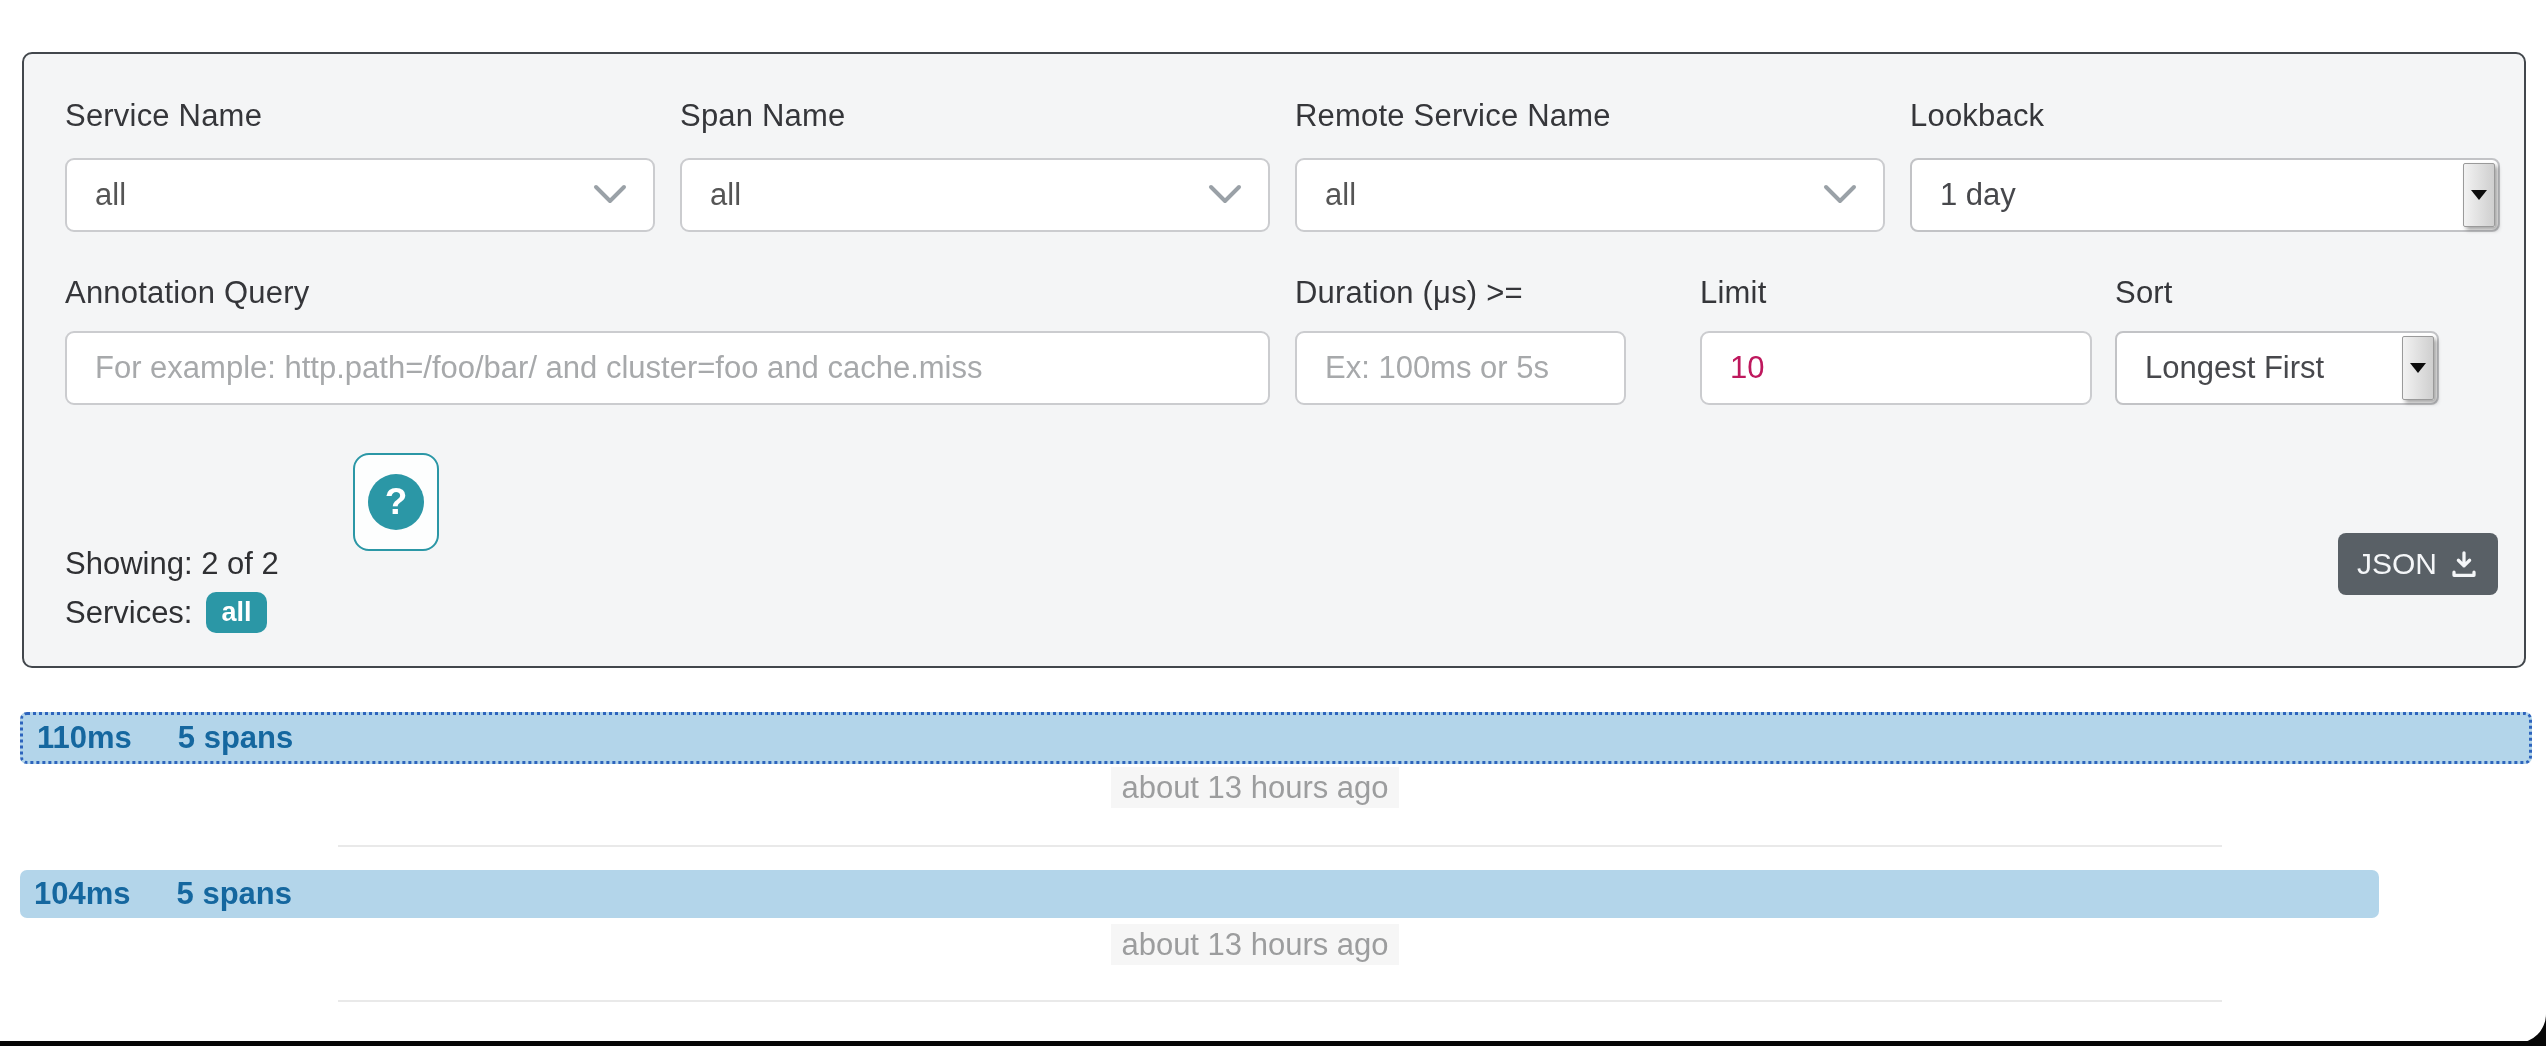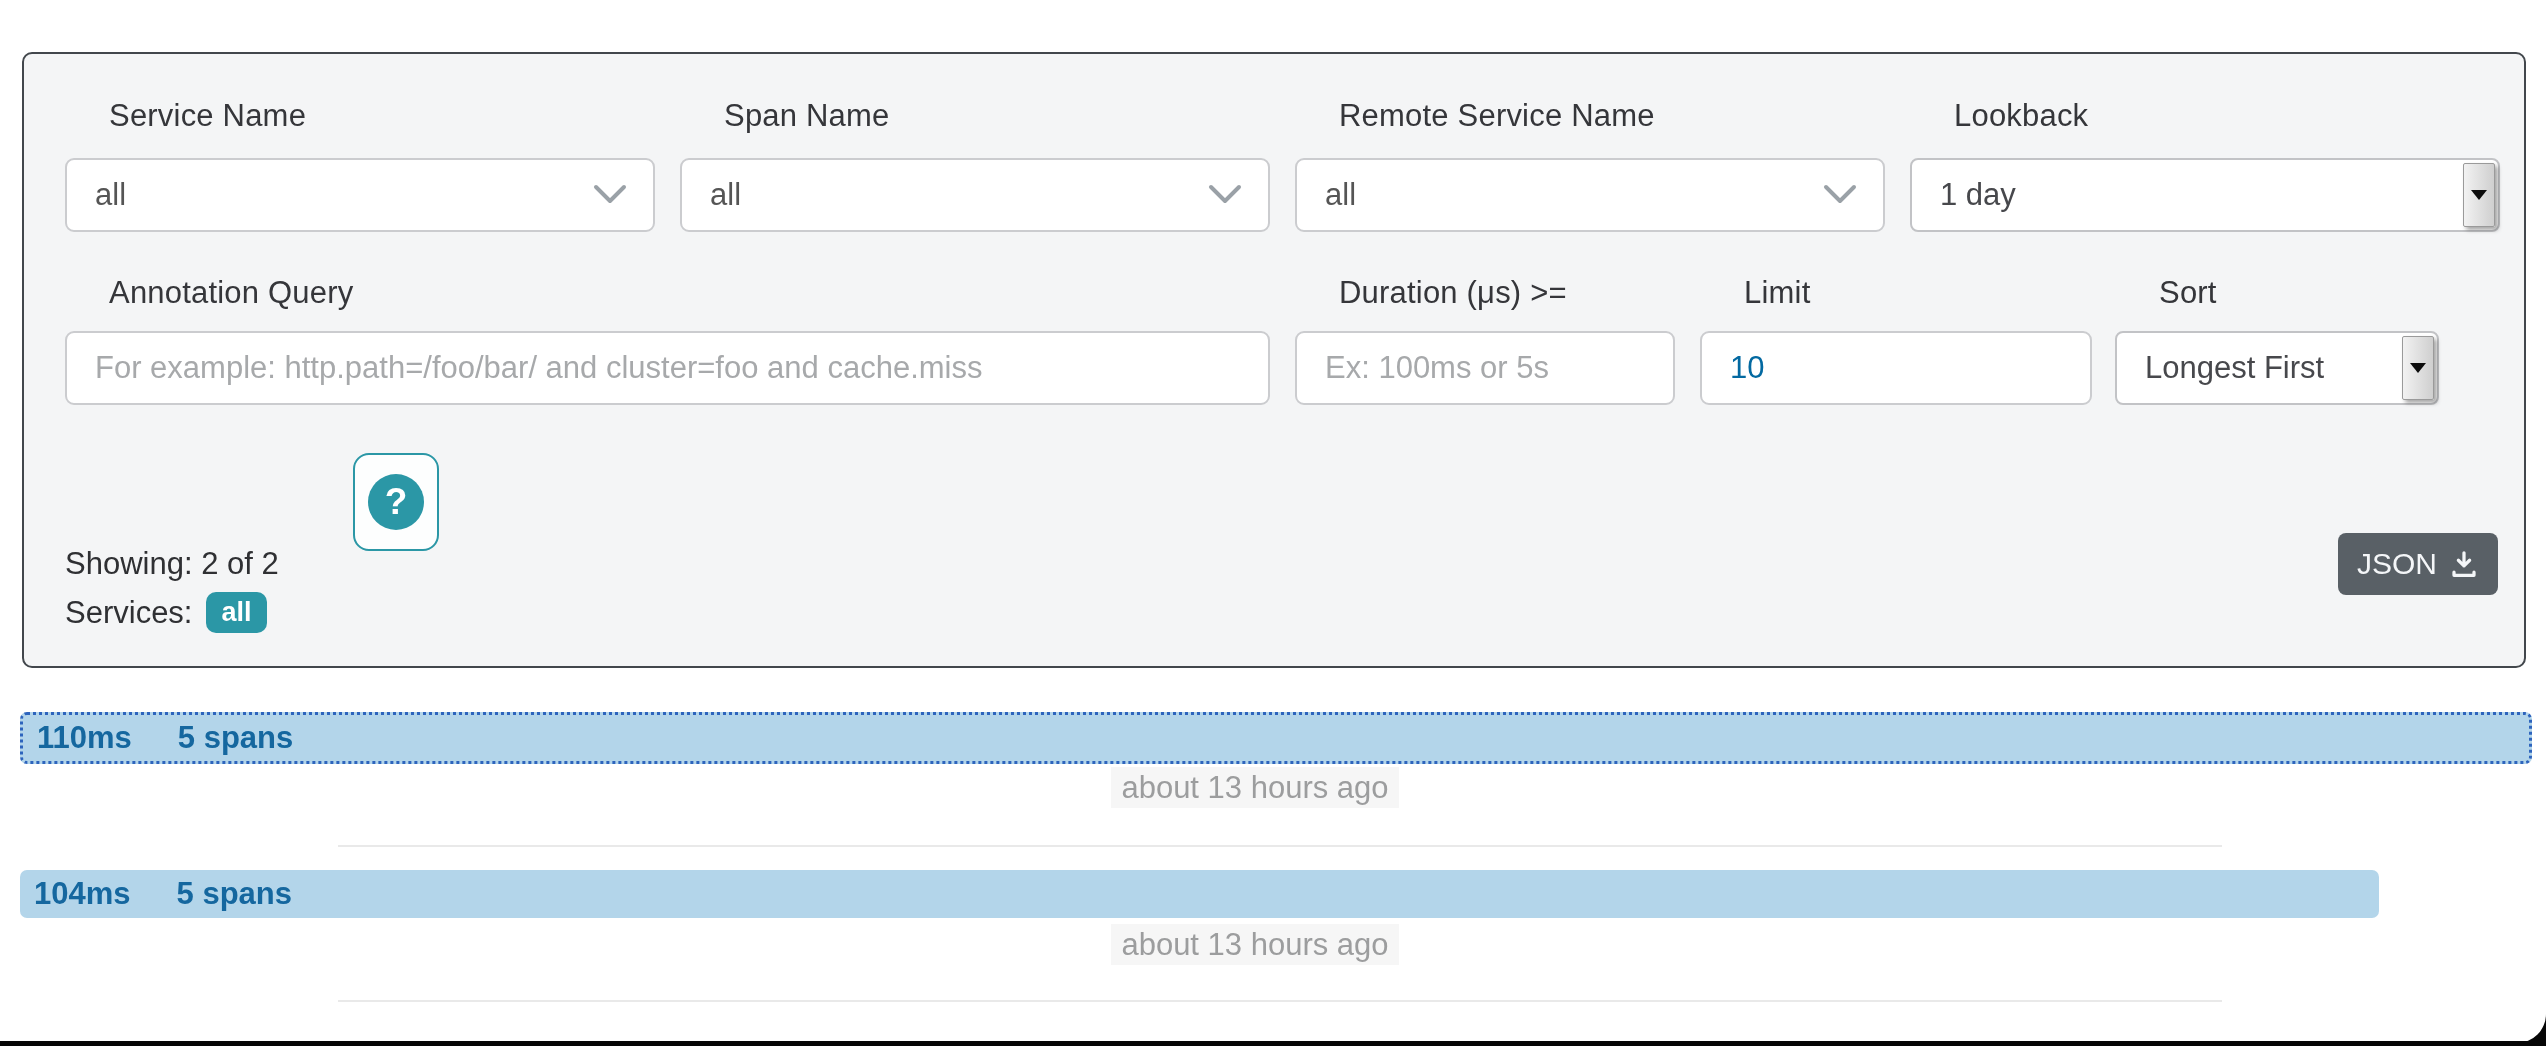--- a/index.html
+++ b/index.html
@@ -10,21 +10,20 @@
   }
   
   .panel{
     position:absolute;left:22px;top:52px;width:2504px;height:616px;
     background:#f4f5f6;border:2px solid #42474c;border-radius:10px;
     box-sizing:border-box;
   }
   .fld-label{
     position:absolute;font-size:31px;color:#35363a;letter-spacing:.2px;
     white-space:nowrap;
-    margin-left:44px;
   }
   .ctl{
     position:absolute;height:74px;box-sizing:border-box;
     background:#ffffff;border:2px solid #cbcccf;border-radius:9px;
     display:flex;align-items:center;
     font-size:31px;color:#555;
   }
   .ctl .val{padding-left:28px;white-space:nowrap;overflow:hidden;}
   .chev{position:absolute;right:26px;top:50%;transform:translateY(-50%);}
   
@@ -34,21 +33,21 @@
     position:absolute;top:3px;bottom:3px;right:3px;width:30px;
     background:linear-gradient(to right,#f2f2f2,#cfcfcf);
     border:1px solid #9a9a9a;border-radius:2px;
     box-shadow:3px 3px 4px rgba(0,0,0,.35);
     display:flex;align-items:center;justify-content:center;
   }
   .ntri{width:0;height:0;border-left:8px solid transparent;border-right:8px solid transparent;border-top:10px solid #0d0d0d;}
   input.ctl-input{
     position:absolute;height:74px;box-sizing:border-box;
     background:#fff;border:2px solid #cbcccf;border-radius:9px;
-    font-size:31px;color:#0369a1;padding:0 0 0 28px;outline:none;
+    font-size:31px;color:#be185d;padding:0 0 0 28px;outline:none;
     font-family:inherit;
   }
   input.ctl-input::placeholder{color:#a7a9ab;opacity:1;}
   .find-btn{
     position:absolute;left:41px;top:385px;width:280px;height:97px;
     background:#116bf2;border:none;border-radius:9px;
     color:#fff;font-size:35px;font-family:inherit;cursor:pointer;
   }
   .help-btn{
     position:absolute;left:329px;top:399px;width:86px;height:98px;
@@ -131,21 +130,21 @@
         <span class="ntri"></span>
       </span>
   </div>
 
   <div class="fld-label" style="left:41px;top:221px">Annotation Query</div>
   <div class="fld-label" style="left:1271px;top:221px">Duration (μs) &gt;=</div>
   <div class="fld-label" style="left:1676px;top:221px">Limit</div>
   <div class="fld-label" style="left:2091px;top:221px">Sort</div>
 
   <input class="ctl-input" style="left: 41px; top: 277px; width: 1205px;" type="text" placeholder="For example: http.path=/foo/bar/ and cluster=foo and cache.miss">
-  <input class="ctl-input" style="left: 1271px; top: 277px; width: 380px;" type="text" placeholder="Ex: 100ms or 5s">
+  <input class="ctl-input" style="left: 1271px; top: 277px; width: 331px;" type="text" placeholder="Ex: 100ms or 5s">
   <input class="ctl-input" style="left: 1676px; top: 277px; width: 392px;" type="text" value="10">
   <div class="ctl native" style="left:2091px;top:277px;width:324px">
     <span class="val">Longest First</span>
     <span class="nstrip">
         <span class="ntri"></span>
       </span>
   </div>
 
   <div class="help-btn">
     <span class="help-circle">?</span>

